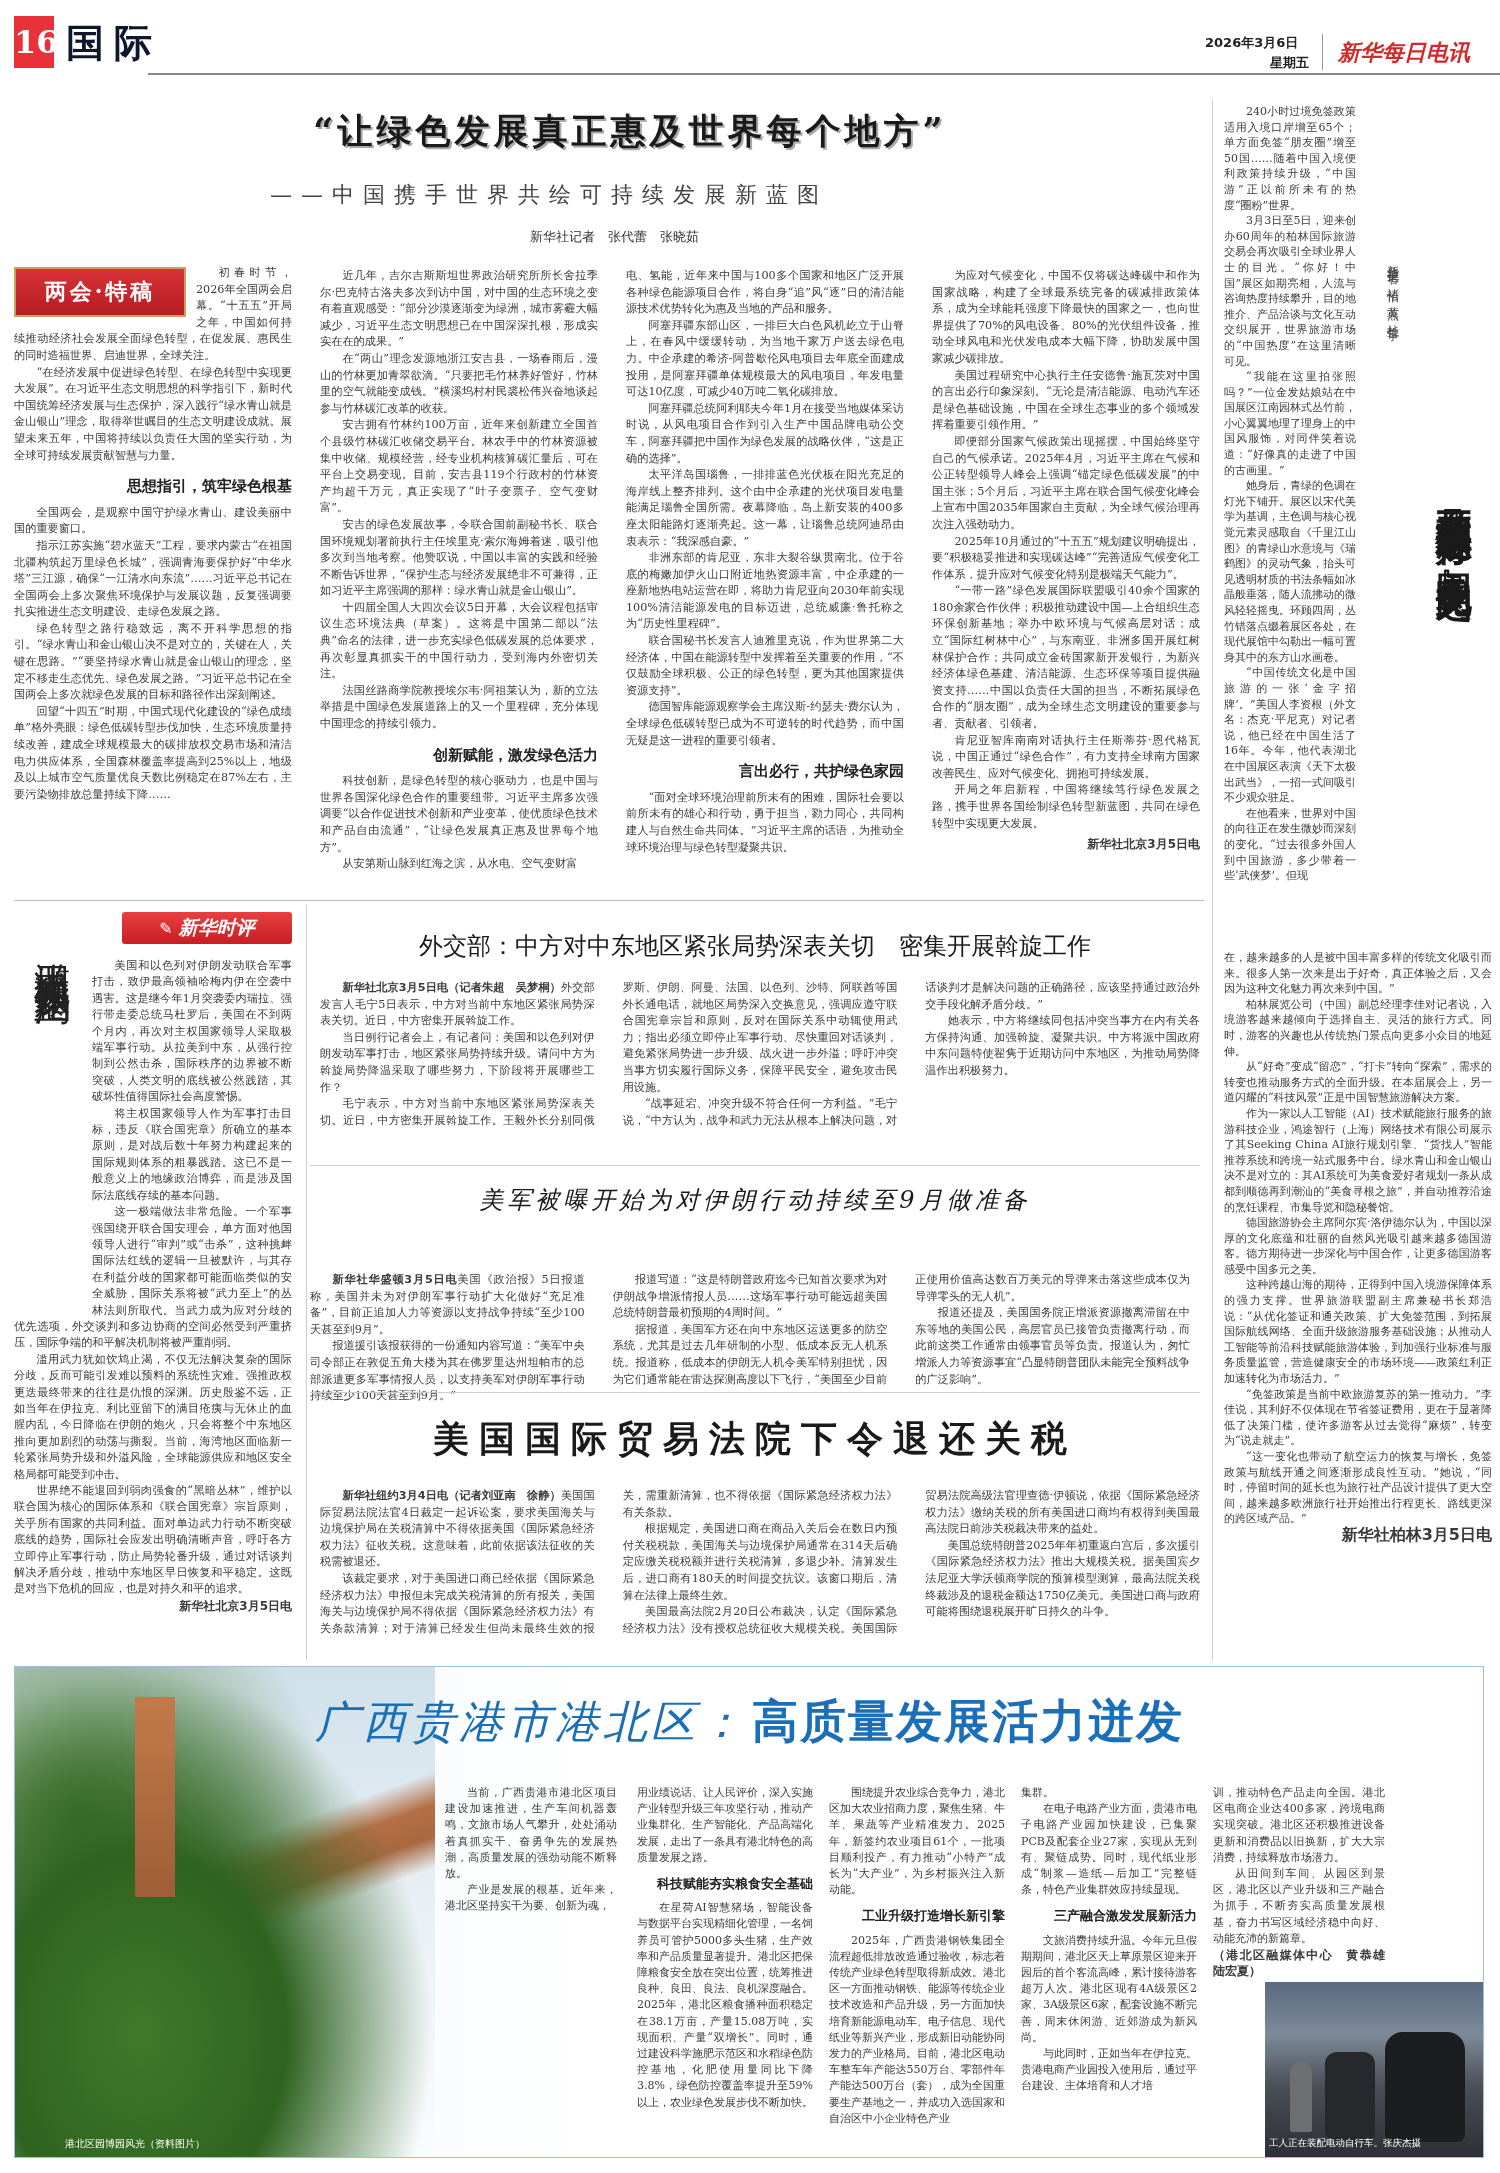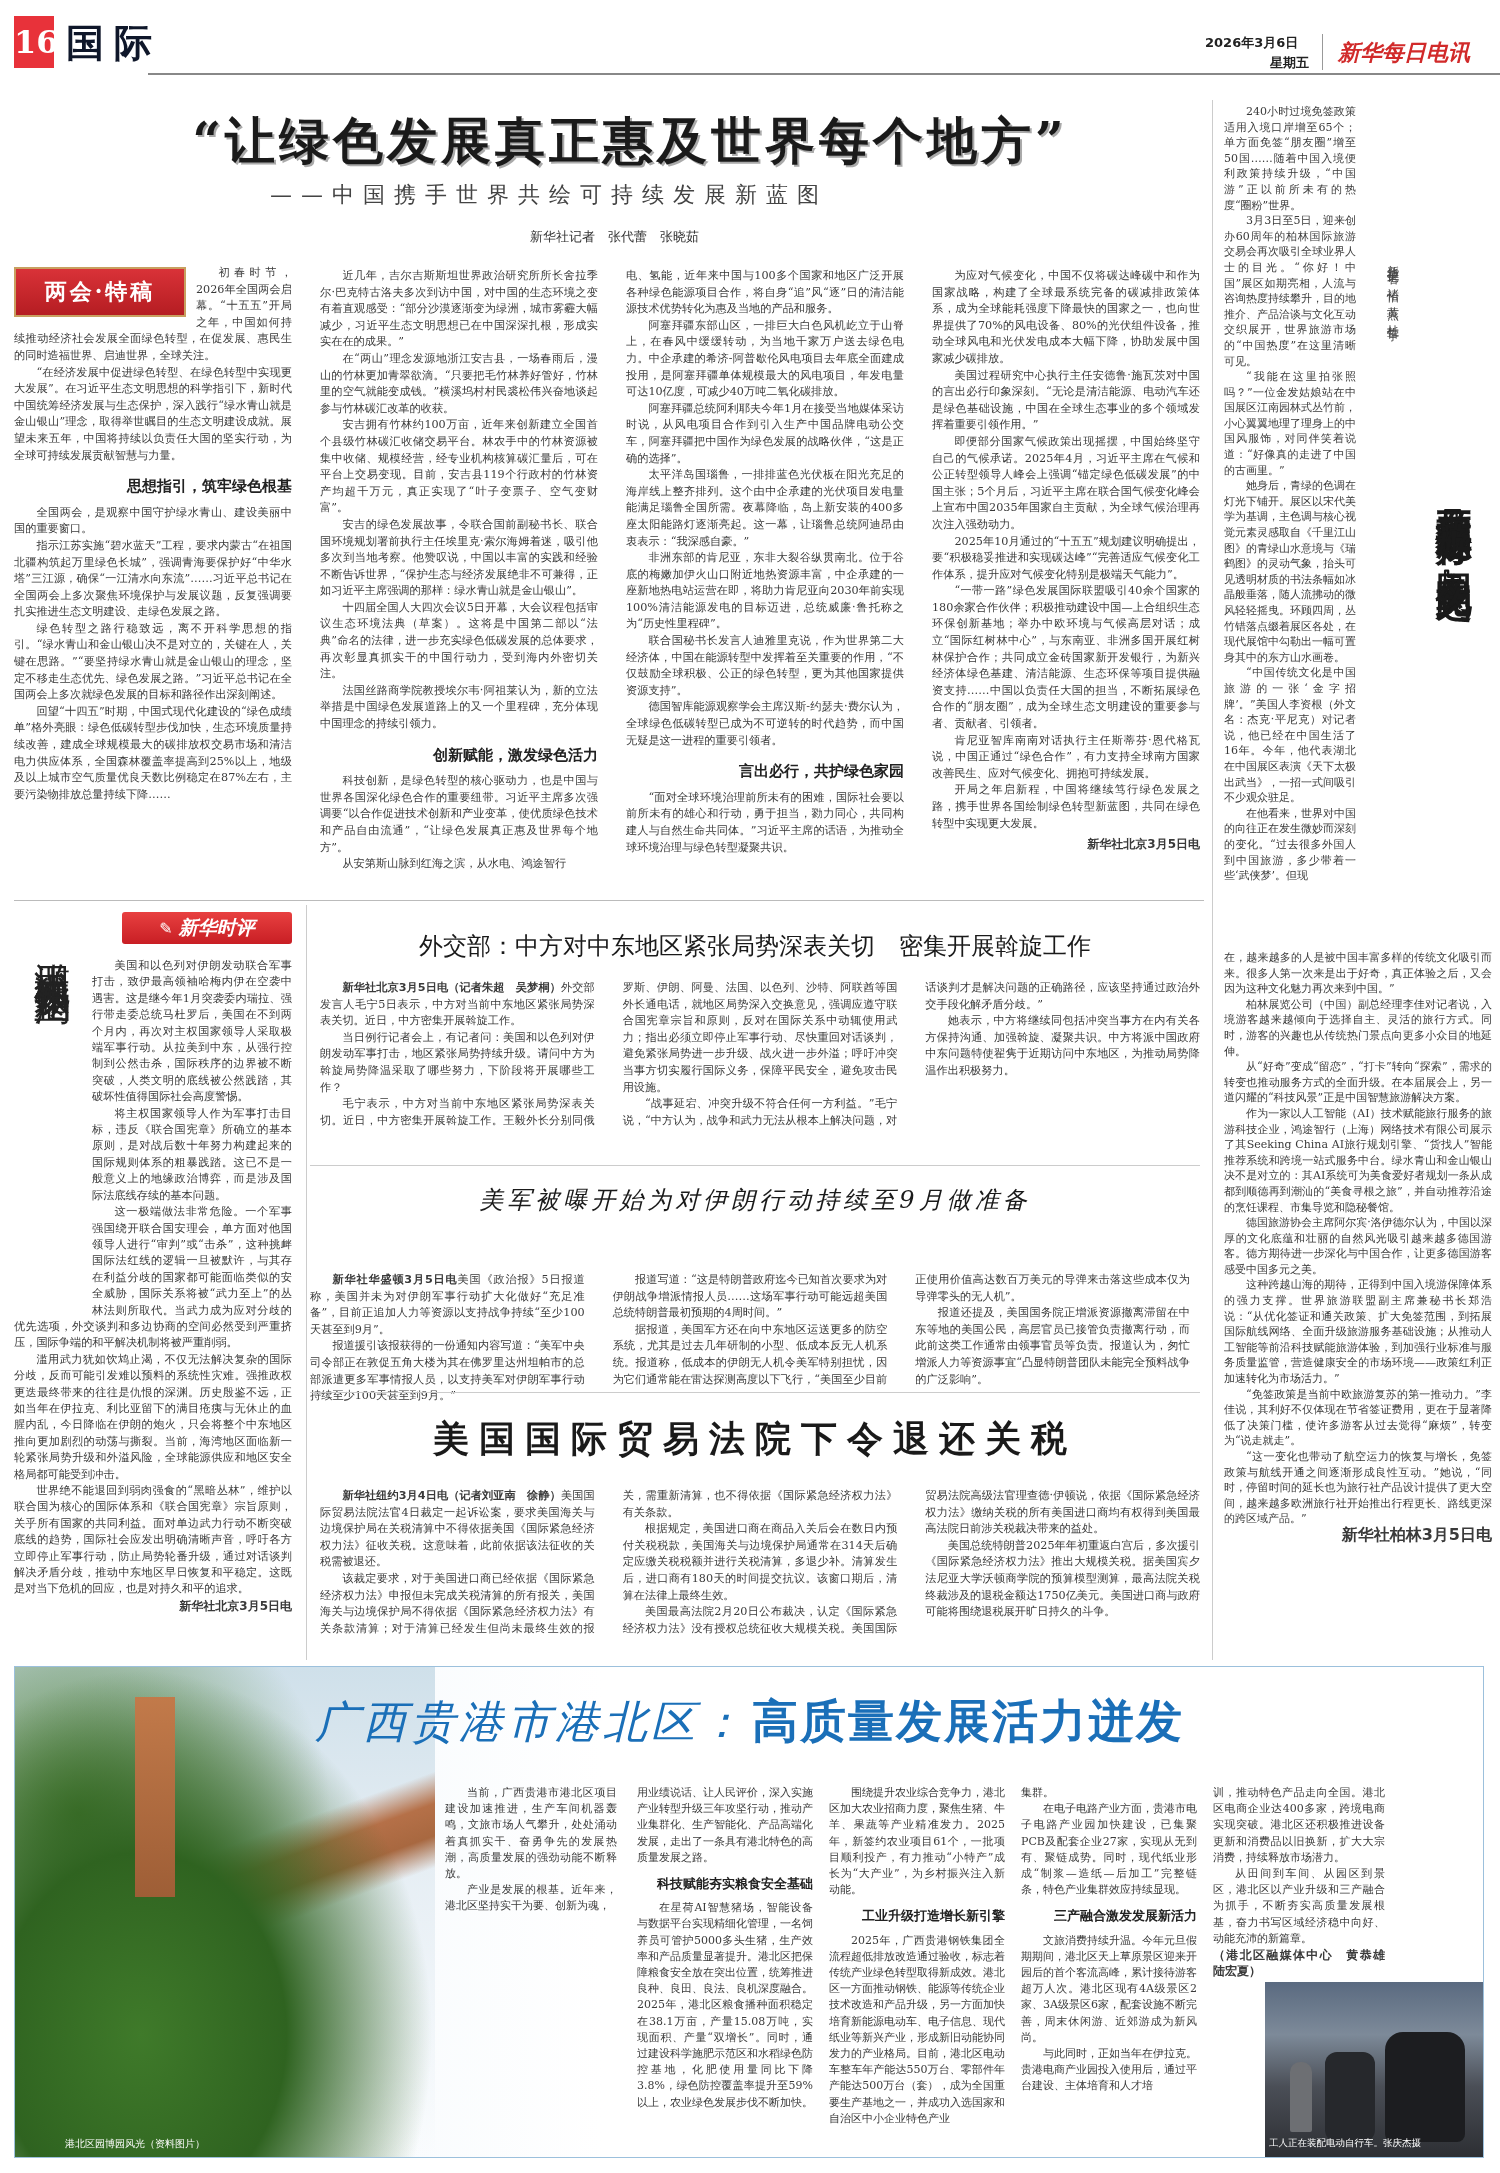--- a/index.html
+++ b/index.html
@@ -21,21 +21,21 @@
 <div class="abs" style="left:0;top:0;width:1500px;height:80px;">
   <div class="abs sans" style="left:14px;top:16px;width:40px;height:52px;background:#e8323a;color:#fff;font-size:32px;font-weight:bold;text-align:center;line-height:52px;font-family:'DejaVu Serif',serif;">16</div>
   <div class="abs" style="left:66px;top:18px;font-size:38px;color:#0f172a;font-weight:bold;letter-spacing:10px;font-family:'DejaVu Serif',serif;">国际</div>
   <div class="abs" style="left:148px;top:73px;width:1352px;height:2px;background:#888;"></div>
   <div class="abs sans" style="left:1205px;top:34px;font-size:13px;font-weight:bold;color:#222;">2026年3月6日</div>
   <div class="abs sans" style="left:1270px;top:54px;font-size:13px;font-weight:bold;color:#222;">星期五</div>
   <div class="abs" style="left:1322px;top:34px;width:1px;height:36px;background:#999;"></div>
   <div class="abs" style="left:1338px;top:38px;font-size:22px;color:#d12a2a;font-weight:bold;font-style:italic;">新华每日电讯</div>
 </div>
 
-<div class="abs hd" style="left:80px;top:108px;width:1100px;font-size:50px;letter-spacing:4px;text-shadow:2px 2px 0 #aaa;">“让绿色发展真正惠及世界每个地方”</div>
+<div class="abs hd" style="left:80px;top:108px;width:1100px;font-size:35px;letter-spacing:4px;text-shadow:2px 2px 0 #aaa;">“让绿色发展真正惠及世界每个地方”</div>
 <div class="abs sans" style="left:270px;top:180px;width:700px;font-size:22px;color:#444;letter-spacing:9px;">——中国携手世界共绘可持续发展新蓝图</div>
 <div class="abs" style="left:530px;top:228px;font-size:13px;color:#333;">新华社记者　张代蕾　张晓茹</div>
 
 <div class="abs" style="left:14px;top:267px;width:172px;height:50px;background:linear-gradient(#d93238,#b51d22);border:2px solid #c8a060;display:flex;align-items:center;justify-content:center;">
   <span style="color:#fff;font-size:22px;font-weight:bold;letter-spacing:3px;">两会·特稿</span>
 </div>
 
 <div class="col txt" style="left:14px;top:265px;width:278px;">
   <div style="float:left;width:182px;height:56px;"></div>
   <p>初春时节，2026年全国两会启幕。“十五五”开局之年，中国如何持续推动经济社会发展全面绿色转型，在促发展、惠民生的同时造福世界、启迪世界，全球关注。</p>
@@ -49,21 +49,21 @@
 
 <div class="col txt" style="left:320px;top:268px;width:278px;">
   <p>近几年，吉尔吉斯斯坦世界政治研究所所长舍拉季尔·巴克特古洛夫多次到访中国，对中国的生态环境之变有着直观感受：“部分沙漠逐渐变为绿洲，城市雾霾大幅减少，习近平生态文明思想已在中国深深扎根，形成实实在在的成果。”</p>
   <p>在“两山”理念发源地浙江安吉县，一场春雨后，漫山的竹林更加青翠欲滴。“只要把毛竹林养好管好，竹林里的空气就能变成钱。”横溪坞村村民裘松伟兴奋地谈起参与竹林碳汇改革的收获。</p>
   <p>安吉拥有竹林约100万亩，近年来创新建立全国首个县级竹林碳汇收储交易平台。林农手中的竹林资源被集中收储、规模经营，经专业机构核算碳汇量后，可在平台上交易变现。目前，安吉县119个行政村的竹林资产均超千万元，真正实现了“叶子变票子、空气变财富”。</p>
   <p>安吉的绿色发展故事，令联合国前副秘书长、联合国环境规划署前执行主任埃里克·索尔海姆着迷，吸引他多次到当地考察。他赞叹说，中国以丰富的实践和经验不断告诉世界，“保护生态与经济发展绝非不可兼得，正如习近平主席强调的那样：绿水青山就是金山银山”。</p>
   <p>十四届全国人大四次会议5日开幕，大会议程包括审议生态环境法典（草案）。这将是中国第二部以“法典”命名的法律，进一步充实绿色低碳发展的总体要求，再次彰显真抓实干的中国行动力，受到海内外密切关注。</p>
   <p>法国丝路商学院教授埃尔韦·阿祖莱认为，新的立法举措是中国绿色发展道路上的又一个里程碑，充分体现中国理念的持续引领力。</p>
   <div class="sub" style="text-indent:0;margin:14px 0 10px;">创新赋能，激发绿色活力</div>
   <p>科技创新，是绿色转型的核心驱动力，也是中国与世界各国深化绿色合作的重要纽带。习近平主席多次强调要“以合作促进技术创新和产业变革，使优质绿色技术和产品自由流通”，“让绿色发展真正惠及世界每个地方”。</p>
-  <p>从安第斯山脉到红海之滨，从水电、鸿途智行</p>
+  <p>从安第斯山脉到红海之滨，从水电、空气变财富</p>
 </div>
 
 <div class="col txt" style="left:626px;top:268px;width:278px;">
   <p style="text-indent:0">电、氢能，近年来中国与100多个国家和地区广泛开展各种绿色能源项目合作，将自身“追”风“逐”日的清洁能源技术优势转化为惠及当地的产品和服务。</p>
   <p>阿塞拜疆东部山区，一排巨大白色风机屹立于山脊上，在春风中缓缓转动，为当地千家万户送去绿色电力。中企承建的希济-阿普歇伦风电项目去年底全面建成投用，是阿塞拜疆单体规模最大的风电项目，年发电量可达10亿度，可减少40万吨二氧化碳排放。</p>
   <p>阿塞拜疆总统阿利耶夫今年1月在接受当地媒体采访时说，从风电项目合作到引入生产中国品牌电动公交车，阿塞拜疆把中国作为绿色发展的战略伙伴，“这是正确的选择”。</p>
   <p>太平洋岛国瑙鲁，一排排蓝色光伏板在阳光充足的海岸线上整齐排列。这个由中企承建的光伏项目发电量能满足瑙鲁全国所需。夜幕降临，岛上新安装的400多座太阳能路灯逐渐亮起。这一幕，让瑙鲁总统阿迪昂由衷表示：“我深感自豪。”</p>
   <p>非洲东部的肯尼亚，东非大裂谷纵贯南北。位于谷底的梅嫩加伊火山口附近地热资源丰富，中企承建的一座新地热电站运营在即，将助力肯尼亚向2030年前实现100%清洁能源发电的目标迈进，总统威廉·鲁托称之为“历史性里程碑”。</p>
   <p>联合国秘书长发言人迪雅里克说，作为世界第二大经济体，中国在能源转型中发挥着至关重要的作用，“不仅鼓励全球积极、公正的绿色转型，更为其他国家提供资源支持”。</p>
   <p>德国智库能源观察学会主席汉斯-约瑟夫·费尔认为，全球绿色低碳转型已成为不可逆转的时代趋势，而中国无疑是这一进程的重要引领者。</p>

